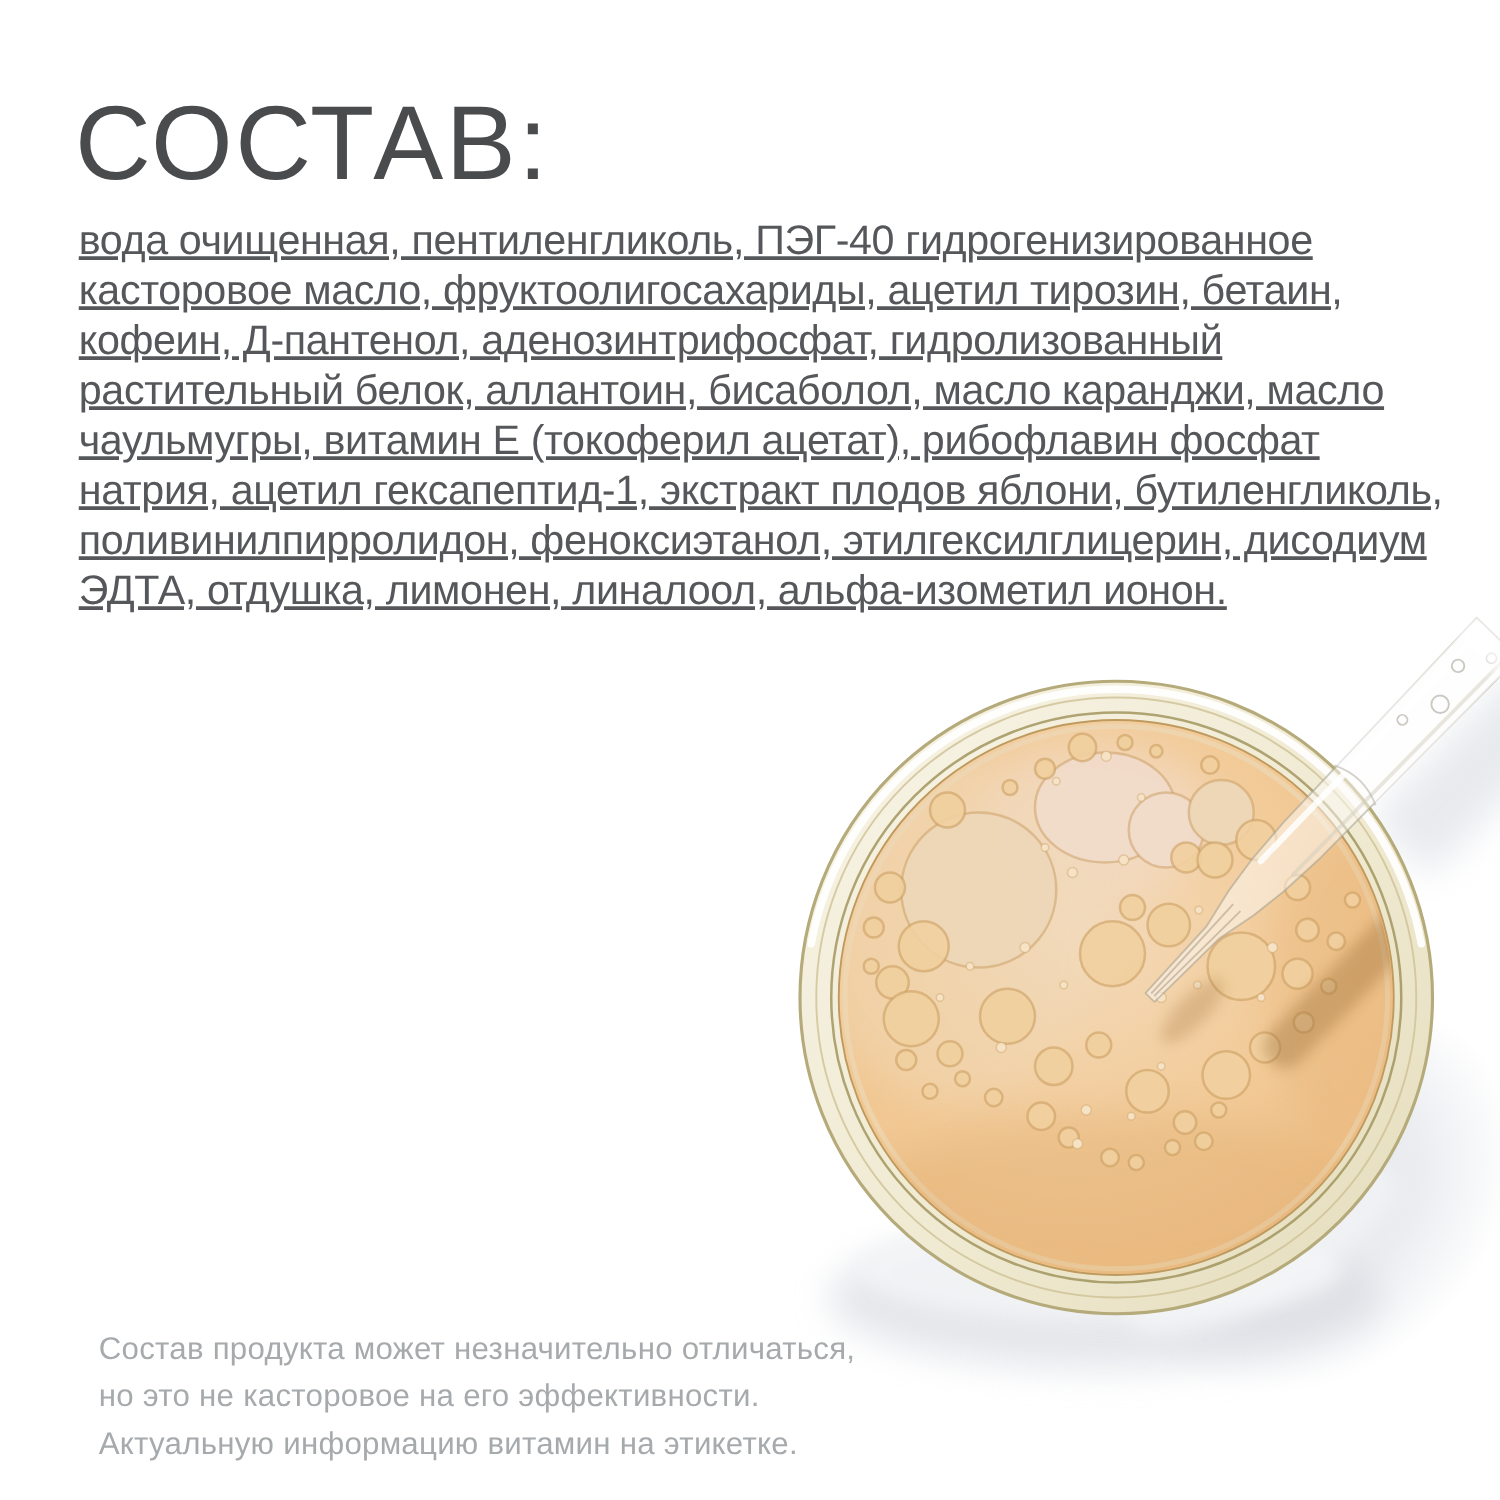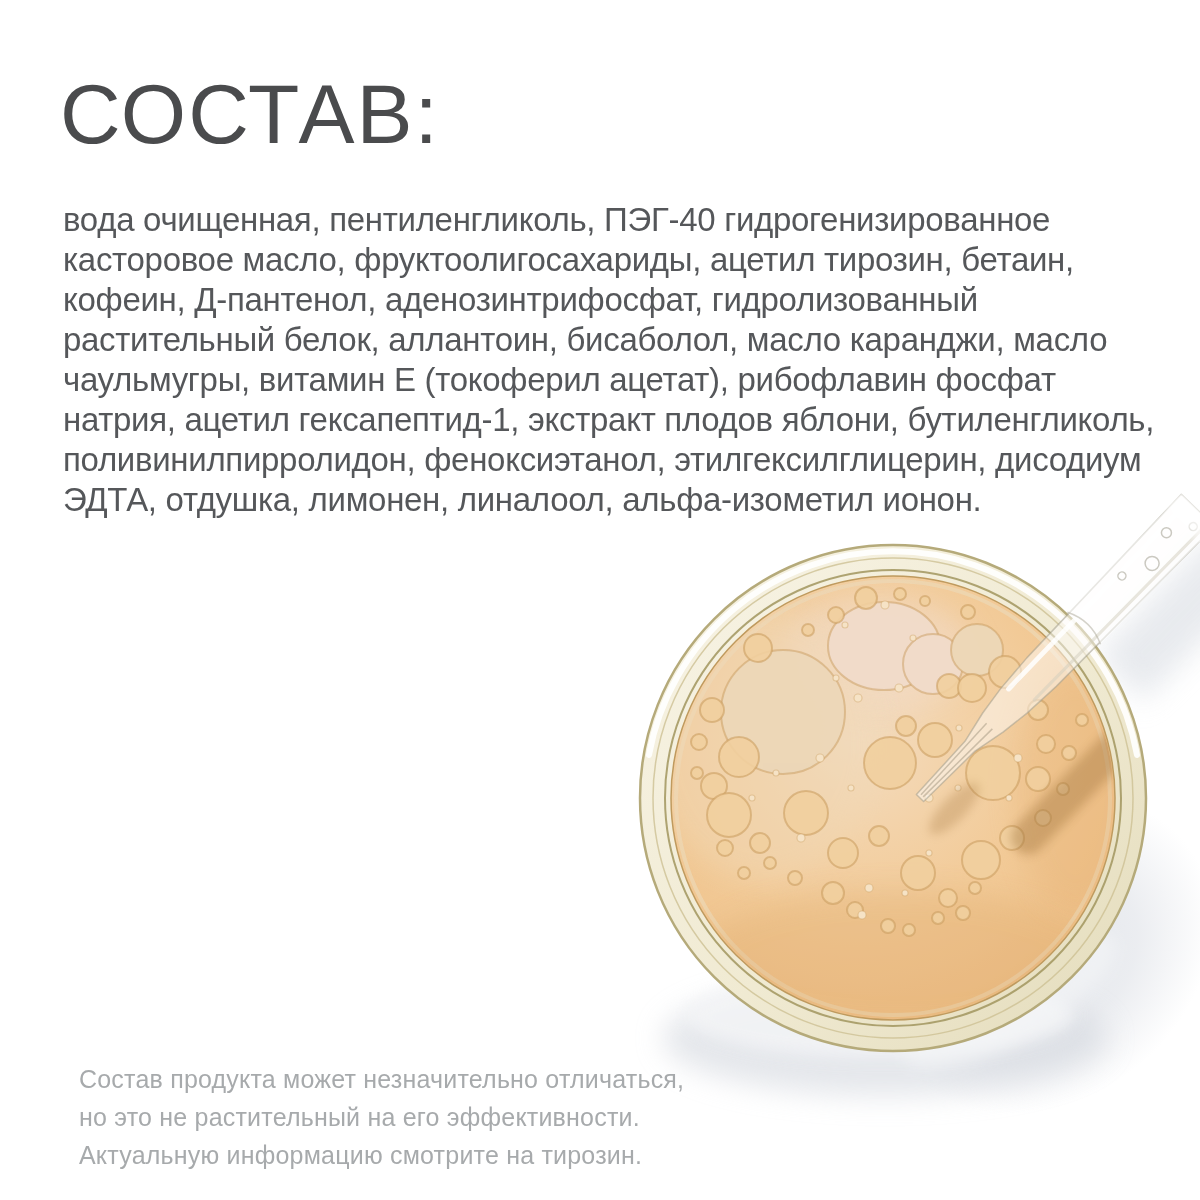--- a/index.html
+++ b/index.html
@@ -6,23 +6,23 @@
   .page{
     position:relative;width:1200px;height:1200px;background:#ffffff;
     overflow:hidden;font-family:"Liberation Sans",sans-serif;
   }
   .title{
     position:absolute;left:60px;top:72px;margin:0;
     font-size:84px;line-height:84px;font-weight:400;
     letter-spacing:2px;color:#4a4b4d;
   }
   .ingredients{
-    position:absolute;left:63px;top:200px;width:1110px;margin:0;
+    position:absolute;left:63px;top:172px;width:1110px;margin:0;
     font-size:33px;line-height:40px;font-weight:400;
-    letter-spacing:-0.3px;color:#55575a;
+    letter-spacing:-0.3px;color:#55575a;text-decoration:underline;
   }
   .photo{
     position:absolute;left:560px;top:420px;width:640px;height:780px;
   }
   .disclaimer{
     position:absolute;left:63px;top:1044px;margin:16px;
     font-size:25px;line-height:38px;color:#a7aaac;letter-spacing:0.2px;
   }
 </style>
 </head>
@@ -188,17 +188,17 @@
           <circle cx="362" cy="-7" r="5"></circle>
         <circle cx="385" cy="8" r="4"></circle>
           <circle cx="300" cy="-9" r="4"></circle>
       </g>
       <rect x="378" y="-25" width="24" height="50" fill="rgba(255,255,255,0.7)" filter="url(#b5)"></rect>
     </g>
   </svg>
 
   <div class="disclaimer">
     <div>Состав продукта может незначительно отличаться,</div>
-    <div>но это не растительный на его эффективности.</div>
-    <div>Актуальную информацию смотрите на тирозин.</div>
+    <div>но это не касторовое на его эффективности.</div>
+    <div>Актуальную информацию витамин на этикетке.</div>
   </div>
 
 </div>
 
 </body></html>

